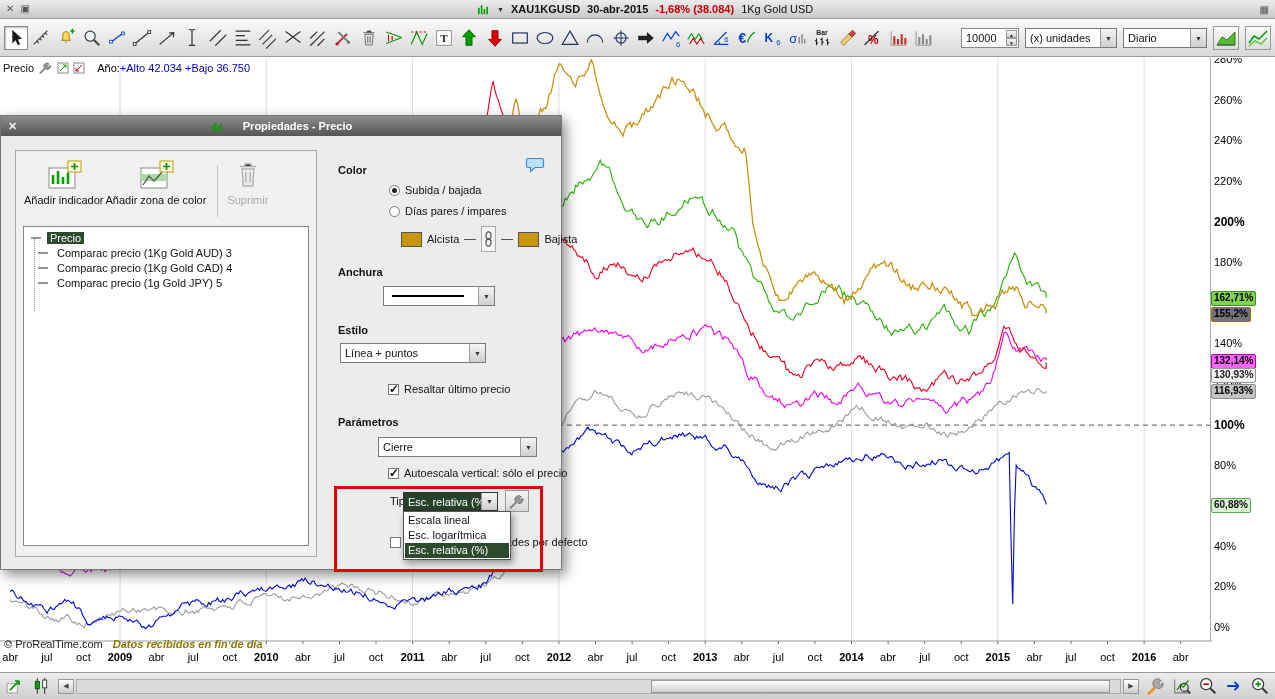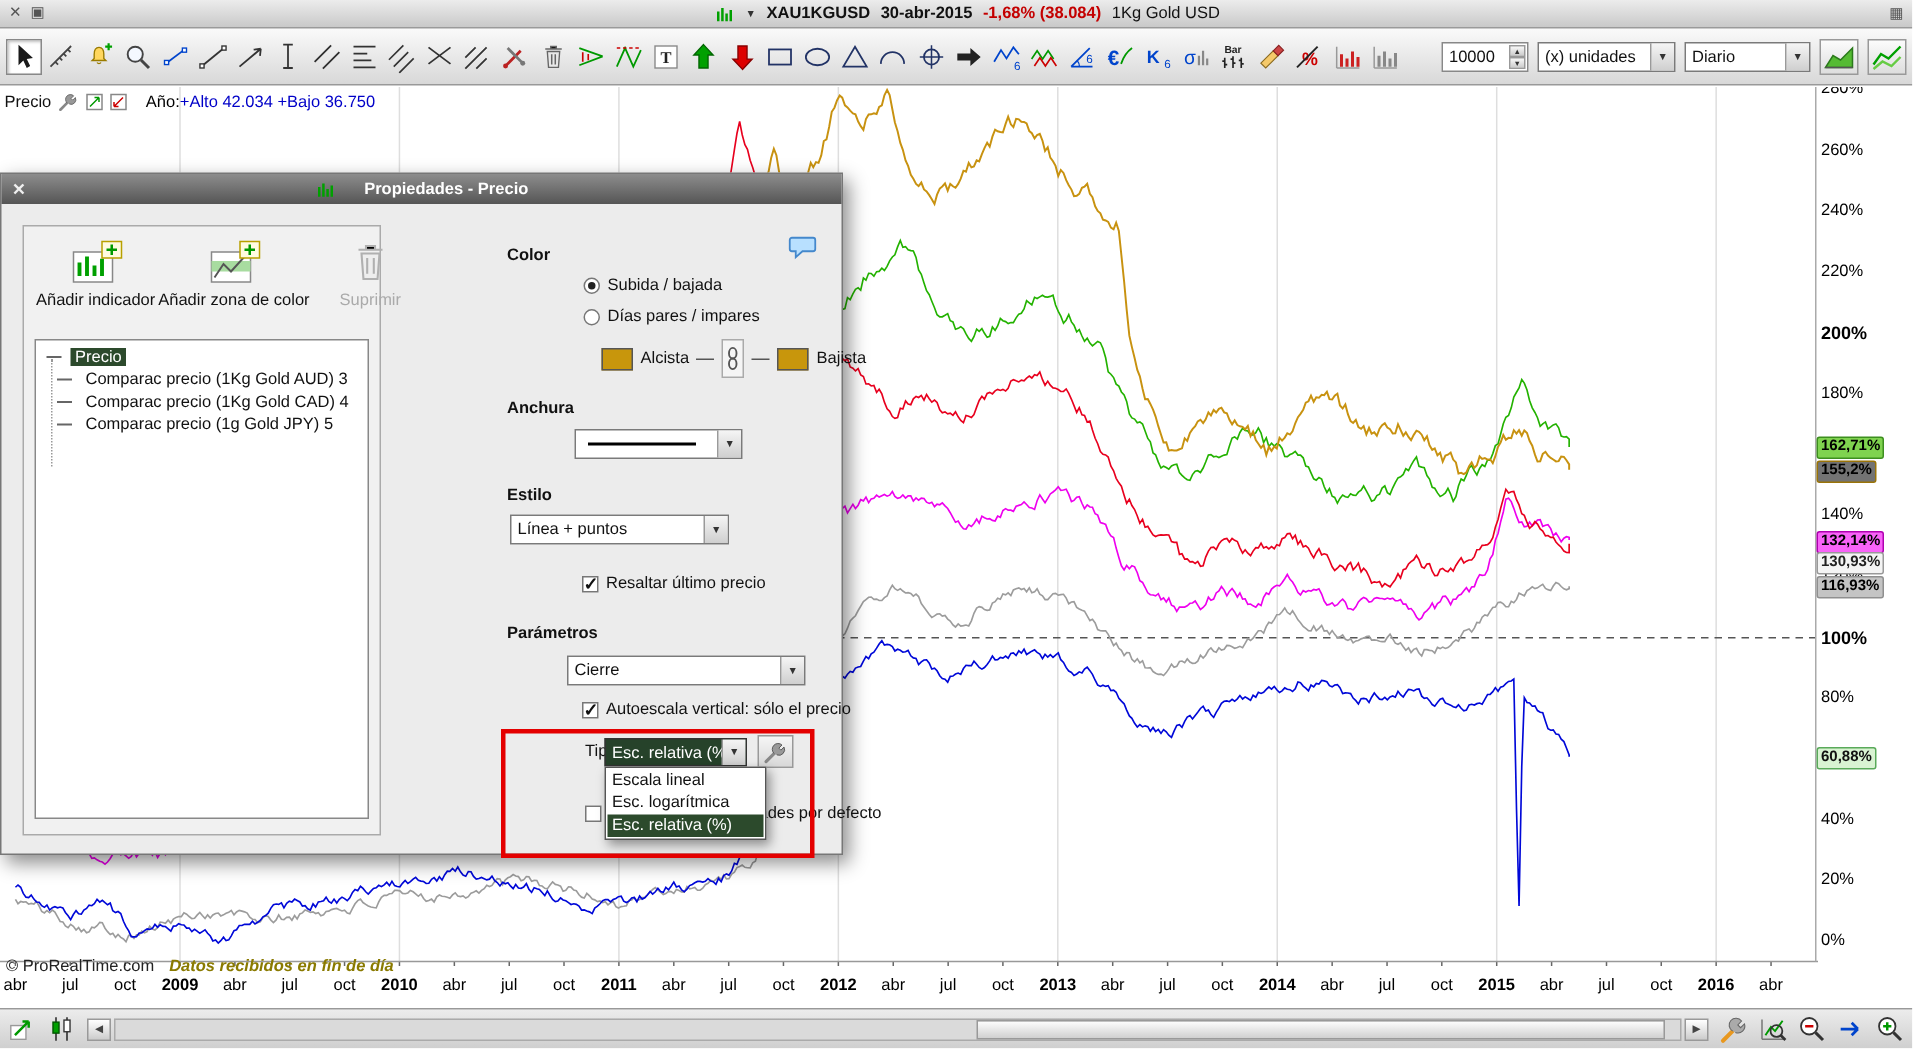--- a/index.html
+++ b/index.html
@@ -48,21 +48,21 @@
   .icon12 svg{width:100%;height:100%;}
   .yr-ind{margin-left:8px;}
   .yr-ind .pfx{color:#000;}
   .yr-ind .val{color:#0000c8;}
   
   .dialog{position:absolute;left:0;top:115px;width:562px;height:455px;background:#ececec;border:1px solid #777;box-shadow:4px 5px 12px rgba(0,0,0,.45);z-index:10;box-sizing:border-box;}
   .dlg-title{height:20px;background:linear-gradient(#8d8d8d,#555);color:#fff;display:flex;align-items:center;justify-content:center;font-weight:bold;position:relative;}
   .dlg-close{position:absolute;left:7px;color:#f0f0f0;font-size:11px;cursor:default;}
   .dlg-tc{display:flex;align-items:flex-start;gap:19px;}
   .dlg-body{position:relative;height:434px;}
-  .groupbox{position:absolute;left:14px;top:14px;width:239px;height:407px;border:1px solid #aaa;background:#f1f1f1;box-sizing:border-box;}
+  .groupbox{position:absolute;left:14px;top:14px;width:302px;height:407px;border:1px solid #aaa;background:#f1f1f1;box-sizing:border-box;}
   .gb-buttons{display:flex;align-items:flex-start;padding:8px 2px 0 8px;}
   .gbtn{display:flex;flex-direction:column;align-items:center;margin-right:2px;}
   .icon36{width:40px;height:32px;display:block;}
   .icon36 svg{width:100%;height:100%;}
   .gbl{margin-top:3px;white-space:nowrap;}
   .gbtn.disabled .gbl{color:#aaa;}
   .vsep{width:1px;height:52px;background:#c2c2c2;margin:6px 9px 0;}
   .listbox{position:absolute;left:7px;top:75px;right:7px;bottom:10px;background:#fff;border:1px solid #888;padding:3px 0;overflow:hidden;}
   .listbox:before{content:"";position:absolute;left:10px;top:12px;height:72px;border-left:1px dotted #999;}
   .trow{height:15px;display:flex;align-items:center;padding-left:5px;}

